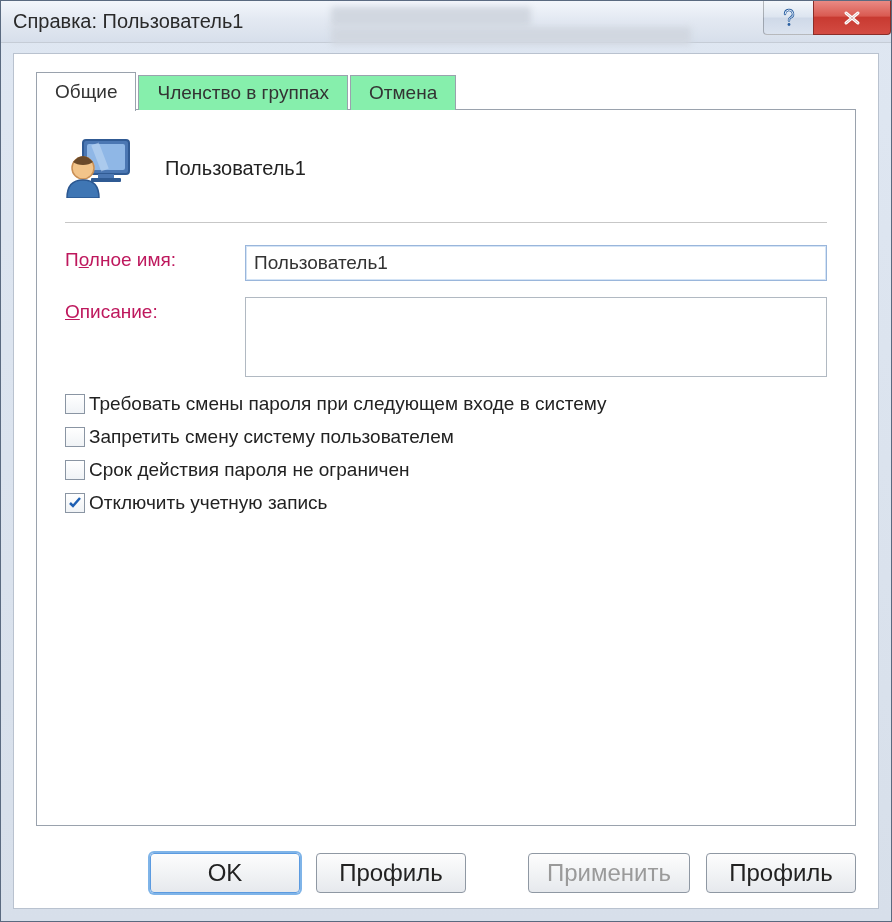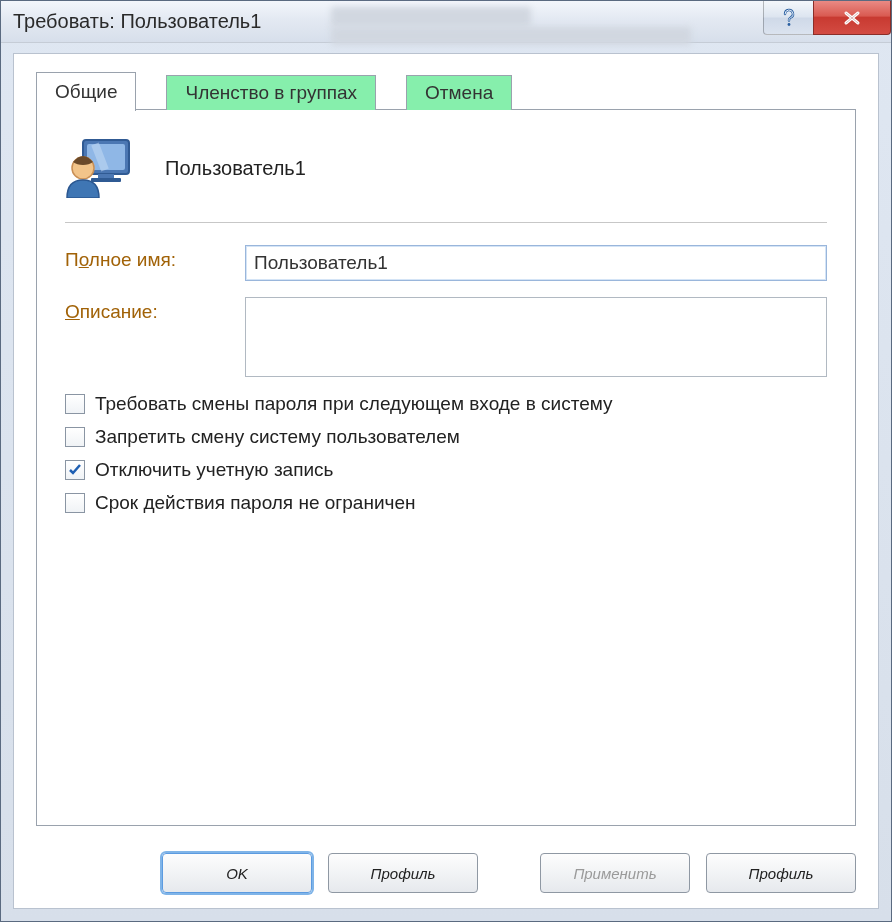--- a/index.html
+++ b/index.html
@@ -45,21 +45,20 @@
       position: absolute; left: 12px; right: 12px; top: 52px; bottom: 12px;
       background: #ffffff;
       border: 1px solid #b9c2cf;
     }
 
     
     .tabstrip {
       position: absolute; top: 20px; left: 22px; right: 22px;
       display: flex; align-items: flex-end; height: 36px;
       z-index: 3;
-      gap: 28px;
     }
     .tab {
       padding: 6px 18px 6px 18px;
       border: 1px solid #9aa2ad; border-bottom: none;
       background: #86efac; color: #333;
       margin-right: 2px; font-size: 19px;
       position: relative;
     }
     .tab.active {
       background: #ffffff; border-color: #9aa2ad;
@@ -77,76 +76,75 @@
     
     .content { position: absolute; left: 28px; right: 28px; top: 22px; bottom: 10px; }
 
     .userline { display: flex; align-items: center; gap: 28px; height: 72px; }
     .usericon { width: 72px; height: 60px; position: relative; flex: 0 0 72px; }
     .username-label { font-size: 20px; color: #222; }
 
     .hr { border: none; border-top: 1px solid #c7c7c7; margin: 18px 0 22px 0; }
 
     .form-row { display: flex; align-items: flex-start; margin-bottom: 16px; }
-    .flabel { width: 180px; font-size: 19px; color: #a16207; padding-top: 4px; }
+    .flabel { width: 180px; font-size: 19px; color: #be185d; padding-top: 4px; }
     .flabel .ul { text-decoration: underline; }
 
     .tinput {
       flex: 1; height: 36px; border: 1px solid #9ab6db; background: #fff;
       padding: 2px 8px; font-size: 19px; color: #333;
       box-shadow: inset 0 0 0 1px #d4e4f6;
     }
 
     .tarea {
       flex: 1; height: 80px; border: 1px solid #b1b9c2; background: #fff; resize: none;
       font-size: 19px; padding: 4px 8px;
     }
 
     .checks { margin-top: 8px; }
-    .crow { display: flex; align-items: center; gap: 10px; margin-bottom: 11px; font-size: 19px; color: #222; }
+    .crow { display: flex; align-items: center; gap: 4px; margin-bottom: 11px; font-size: 19px; color: #222; }
     .crow.disabled { color: #9a9a9a; }
     .chk {
       width: 20px; height: 20px; border: 1px solid #8a95a3; background: #fff;
       display: inline-flex; align-items: center; justify-content: center; flex: 0 0 20px;
       background: linear-gradient(to bottom, #fff, #f0f3f6);
     }
     .chk.disabled { border-color: #c5c9cd; background: #f5f5f5; }
     .chk svg { display: none; }
     .chk.checked svg { display: block; }
 
     
     .dlg-buttons {
       position: absolute; left: 0; right: 0; bottom: 0; height: 70px;
       display: flex; align-items: center; justify-content: flex-end;
       gap: 16px; padding: 0 22px;
     }
     .dbtn {
       min-width: 150px; height: 40px;
       border: 1px solid #8f98a3; background: linear-gradient(to bottom, #fdfdfd, #e6e9ed);
-      font-size: 15px; color: #222; padding: 0 18px; display: flex; align-items: center; justify-content: center;
+      font-size: 24px; color: #222; padding: 0 18px; display: flex; align-items: center; justify-content: center;
       border-radius: 4px;
-      font-style: italic;
     }
     .dbtn.default { box-shadow: 0 0 0 2px #7fb4e8; border-color: #5c9be0; }
     .dbtn.disabled { color: #9a9a9a; margin-left: 46px; }
 
     
     .blur1, .blur2 { position: absolute; top: 6px; height: 20px; background: #d1d7e0; filter: blur(3px); border-radius: 3px; }
     .blur1 { left: 330px; width: 200px; }
     .blur2 { left: 330px; top: 26px; width: 360px; height: 18px; }
   </style>
 </head>
 <body>
 
 <div class="window">
 
   <div class="titlebar">
     <div class="blur1"></div>
     <div class="blur2"></div>
-    <div class="title">Требовать: Пользователь1</div>
+    <div class="title">Справка: Пользователь1</div>
     <div class="win-buttons">
       <div class="btn-help">
         <svg width="20" height="20" viewBox="0 0 20 20">
           <path d="M6 6 a4 4 0 1 1 5.5 3.7 c-1.2 .7 -1.5 1.3 -1.5 2.3 v.5" fill="none" stroke="#2a5fa0" stroke-width="2.4" stroke-linecap="round"></path>
           <circle cx="10" cy="16.5" r="1.4" fill="#2a5fa0"></circle>
           <path d="M6 6 a4 4 0 1 1 5.5 3.7 c-1.2 .7 -1.5 1.3 -1.5 2.3 v.5" fill="none" stroke="#e6effa" stroke-width="1" stroke-linecap="round"></path>
         </svg>
       </div>
       <div class="btn-close">
         <svg width="26" height="18" viewBox="0 0 26 18">
@@ -212,33 +210,33 @@
           </label>
 
           <label class="crow">
             <span class="chk">
               
             </span>
             <span><span class="ul">З</span><span>апретить смену систему пользователем</span></span>
           </label>
 
           <label class="crow">
+            <span class="chk">
+              
+            </span>
+            <span><span class="ul">С</span><span>рок действия пароля не ограничен</span></span>
+          </label>
+
+          <label class="crow">
             <span class="chk checked">
               <svg width="14" height="14" viewBox="0 0 14 14">
                   <path d="M2 7 l3 3 l7 -8" fill="none" stroke="#1e5fb3" stroke-width="2.5"></path>
                 </svg>
             </span>
             <span><span>От</span><span class="ul">к</span><span>лючить учетную запись</span></span>
-          </label>
-
-          <label class="crow">
-            <span class="chk">
-              
-            </span>
-            <span><span class="ul">С</span><span>рок действия пароля не ограничен</span></span>
           </label>
 
 
         </div>
 
       </div>
     </div>
 
     <div class="dlg-buttons">
       <div class="dbtn default">OK</div>

